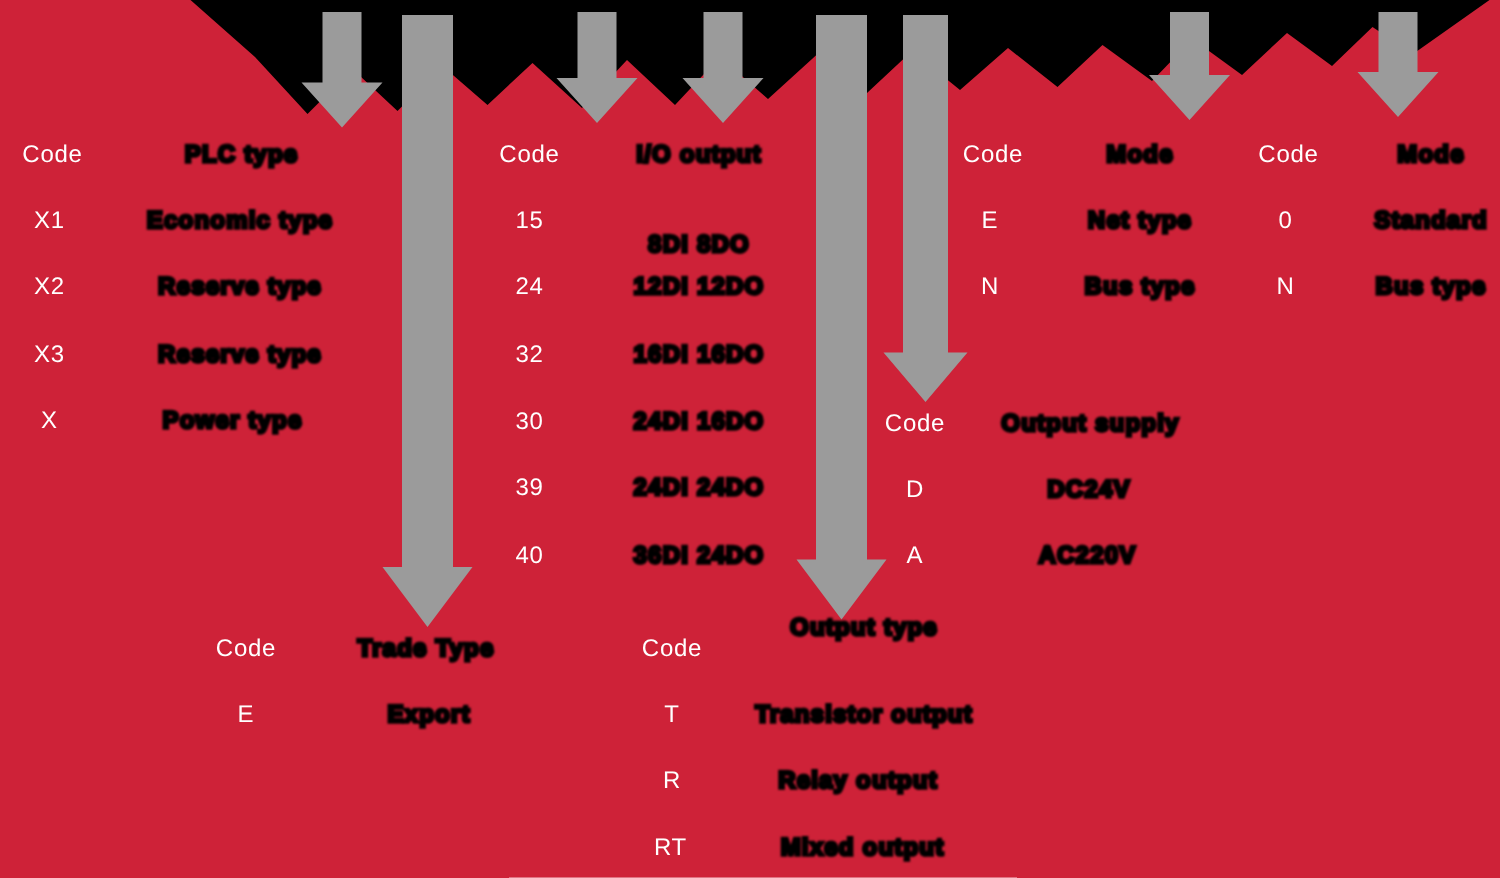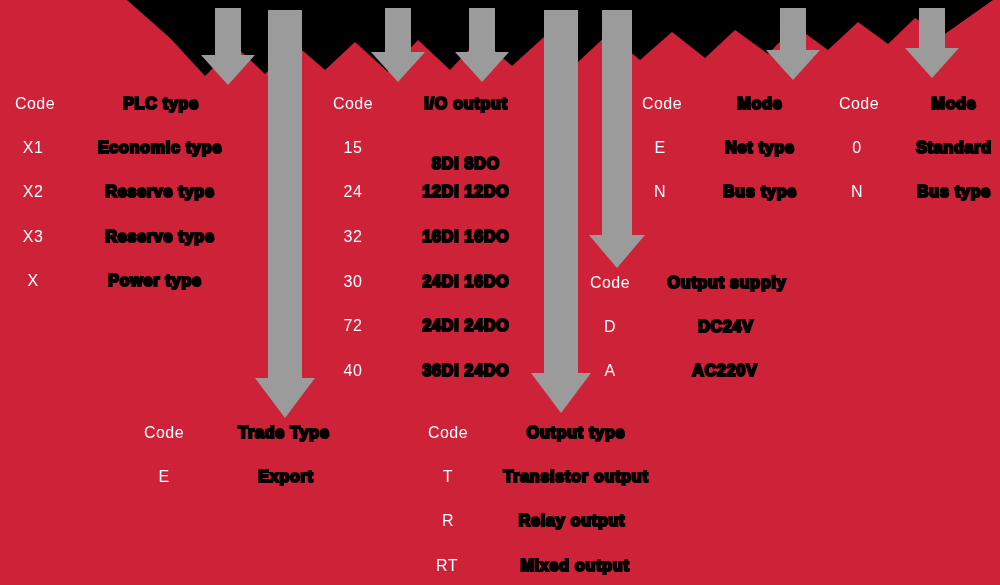--- a/index.html
+++ b/index.html
@@ -58,21 +58,21 @@
     <div class="cell code" style="left:353px; top:104px">Code</div>
     <div class="cell label" style="left:466px; top:104px">I/O output</div>
     <div class="cell code" style="left:353px; top:148px">15</div>
     <div class="cell label" style="left:466px; top:164px">8DI 8DO</div>
     <div class="cell code" style="left:353px; top:192px">24</div>
     <div class="cell label" style="left:466px; top:192px">12DI 12DO</div>
     <div class="cell code" style="left:353px; top:237px">32</div>
     <div class="cell label" style="left:466px; top:237px">16DI 16DO</div>
     <div class="cell code" style="left:353px; top:282px">30</div>
     <div class="cell label" style="left:466px; top:282px">24DI 16DO</div>
-    <div class="cell code" style="left:353px; top:326px">72</div>
+    <div class="cell code" style="left:353px; top:326px">39</div>
     <div class="cell label" style="left:466px; top:326px">24DI 24DO</div>
     <div class="cell code" style="left:353px; top:371px">40</div>
     <div class="cell label" style="left:466px; top:371px">36DI 24DO</div>
   </div>
 
   <div>
     <div class="cell code" style="left:662px; top:104px">Code</div>
     <div class="cell label" style="left:760px; top:104px">Mode</div>
     <div class="cell code" style="left:660px; top:148px">E</div>
     <div class="cell label" style="left:760px; top:148px">Net type</div>
@@ -100,21 +100,21 @@
 
   <div>
     <div class="cell code" style="left:164px; top:433px">Code</div>
     <div class="cell label" style="left:284px; top:433px">Trade Type</div>
     <div class="cell code" style="left:164px; top:477px">E</div>
     <div class="cell label" style="left:286px; top:477px">Export</div>
   </div>
 
   <div>
     <div class="cell code" style="left:448px; top:433px">Code</div>
-    <div class="cell label" style="left:576px; top:433px">Output type</div>
+    <div class="cell label" style="left:576px; top:419px">Output type</div>
     <div class="cell code" style="left:448px; top:477px">T</div>
     <div class="cell label" style="left:576px; top:477px">Transistor output</div>
     <div class="cell code" style="left:448px; top:521px">R</div>
     <div class="cell label" style="left:572px; top:521px">Relay output</div>
     <div class="cell code" style="left:447px; top:566px">RT</div>
     <div class="cell label" style="left:575px; top:566px">Mixed output</div>
   </div>
 
 </div>
 

